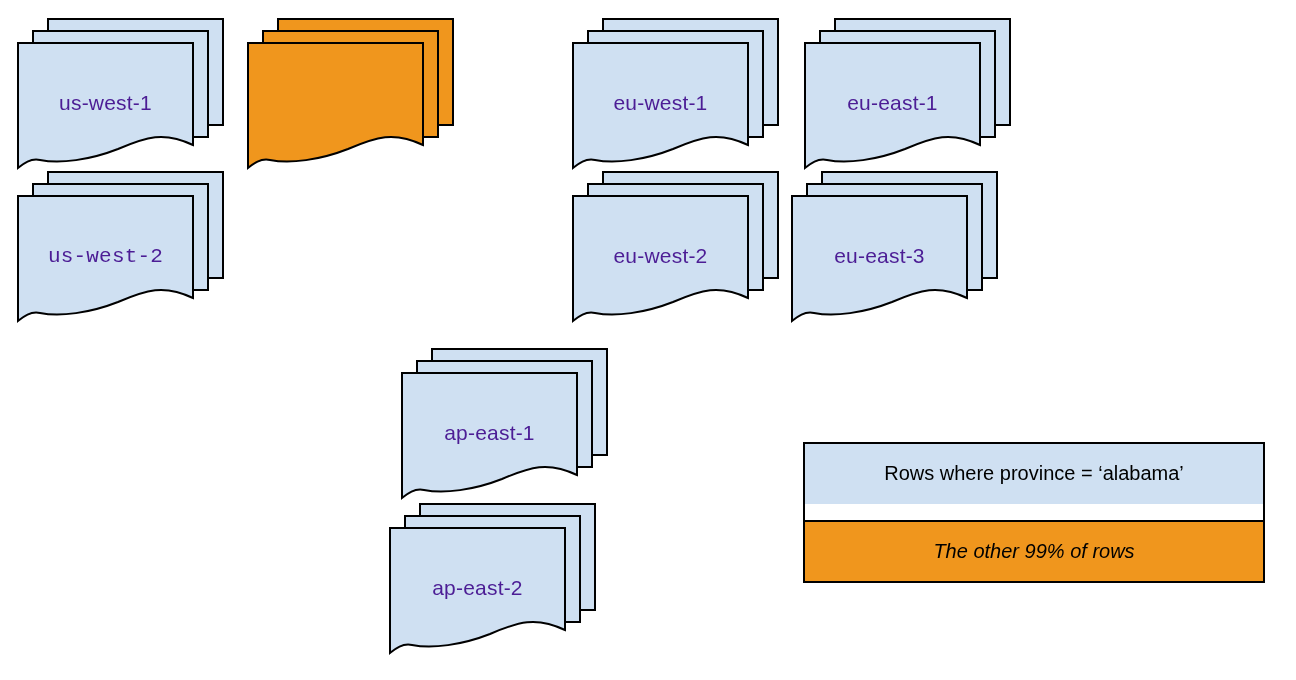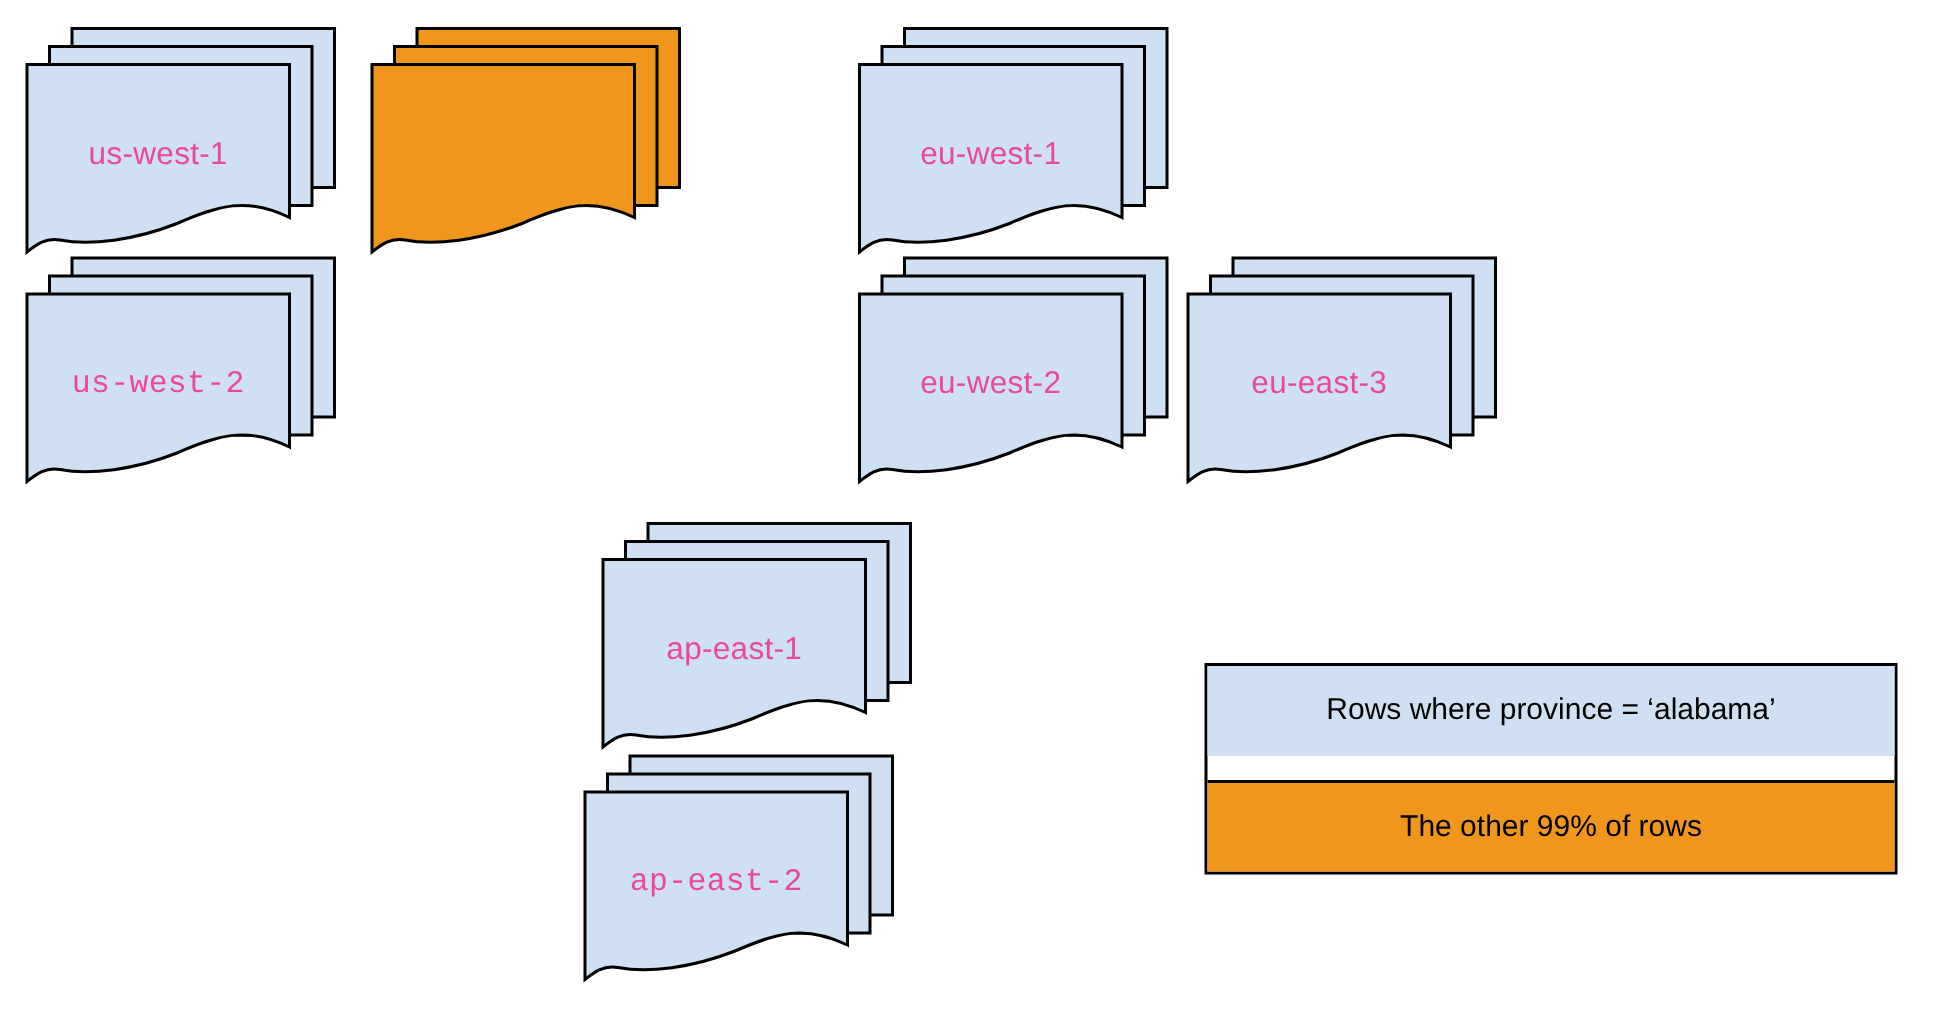--- a/index.html
+++ b/index.html
@@ -34,21 +34,21 @@
   .stack-label {
     position: absolute;
     left: 2px;
     top: 40px;
     width: 175px;
     height: 92px;
     display: flex;
     align-items: center;
     justify-content: center;
     font-size: 21px;
-    color: #ec4899;
+    color: #4c1d95;
     letter-spacing: 0.2px;
     pointer-events: none;
   }
   .legend {
     position: absolute;
     left: 803px;
     top: 442px;
     width: 462px;
     height: 141px;
     border: 2px solid #000000;
@@ -61,20 +61,21 @@
     flex: 1;
     background: var(--fill, #cfe0f2);
     display: flex;
     align-items: center;
     justify-content: center;
     font-size: 20px;
     color: #000000;
   }
   .legend-row + .legend-row {
     border-top: 2.5px solid #000000;
+    font-style: italic;
   }
 </style>
 </head>
 <body>
 
 <div class="canvas">
 
   <div class="doc-stack" style="left: 16px; top: 17px; --fill: #cfe0f2;">
     <svg width="210" height="154" viewBox="0 0 210 154">
       <path class="page" d="M32,2 H207 V108 H32 Z"></path>
@@ -94,20 +95,28 @@
 
   <div class="doc-stack" style="left: 571px; top: 17px; --fill: #cfe0f2;">
     <svg width="210" height="154" viewBox="0 0 210 154">
       <path class="page" d="M32,2 H207 V108 H32 Z"></path>
       <path class="page" d="M17,14 H192 V120 H17 Z"></path>
       <path class="page" d="M2,26 H177 V128 C 148,114 130,120 102,132 C 74,143 44,147 24,143 C 14,141 7,147 2,151 Z"></path>
     </svg>
     <div class="stack-label">eu-west-1</div>
   </div>
 
+  <div class="doc-stack" style="left: 803px; top: 17px; --fill: #cfe0f2;">
+    <svg width="210" height="154" viewBox="0 0 210 154">
+      <path class="page" d="M32,2 H207 V108 H32 Z"></path>
+      <path class="page" d="M17,14 H192 V120 H17 Z"></path>
+      <path class="page" d="M2,26 H177 V128 C 148,114 130,120 102,132 C 74,143 44,147 24,143 C 14,141 7,147 2,151 Z"></path>
+    </svg>
+    <div class="stack-label">eu-east-1</div>
+  </div>
 
   <div class="doc-stack" style="left: 16px; top: 170px; font-family: Liberation Mono, monospace; --fill: #cfe0f2;">
     <svg width="210" height="154" viewBox="0 0 210 154">
       <path class="page" d="M32,2 H207 V108 H32 Z"></path>
       <path class="page" d="M17,14 H192 V120 H17 Z"></path>
       <path class="page" d="M2,26 H177 V128 C 148,114 130,120 102,132 C 74,143 44,147 24,143 C 14,141 7,147 2,151 Z"></path>
     </svg>
     <div class="stack-label">us-west-2</div>
   </div>
 
@@ -132,21 +141,21 @@
 
   <div class="doc-stack" style="left: 400px; top: 347px; --fill: #cfe0f2;">
     <svg width="210" height="154" viewBox="0 0 210 154">
       <path class="page" d="M32,2 H207 V108 H32 Z"></path>
       <path class="page" d="M17,14 H192 V120 H17 Z"></path>
       <path class="page" d="M2,26 H177 V128 C 148,114 130,120 102,132 C 74,143 44,147 24,143 C 14,141 7,147 2,151 Z"></path>
     </svg>
     <div class="stack-label">ap-east-1</div>
   </div>
 
-  <div class="doc-stack" style="left: 388px; top: 502px; font-family: Liberation Mono, monospace; --fill: #cfe0f2;">
+  <div class="doc-stack" style="left: 388px; top: 502px; --fill: #cfe0f2;">
     <svg width="210" height="154" viewBox="0 0 210 154">
       <path class="page" d="M32,2 H207 V108 H32 Z"></path>
       <path class="page" d="M17,14 H192 V120 H17 Z"></path>
       <path class="page" d="M2,26 H177 V128 C 148,114 130,120 102,132 C 74,143 44,147 24,143 C 14,141 7,147 2,151 Z"></path>
     </svg>
     <div class="stack-label">ap-east-2</div>
   </div>
 
   <div class="legend">
     <div class="legend-row" style="--fill: #cfe0f2;">

